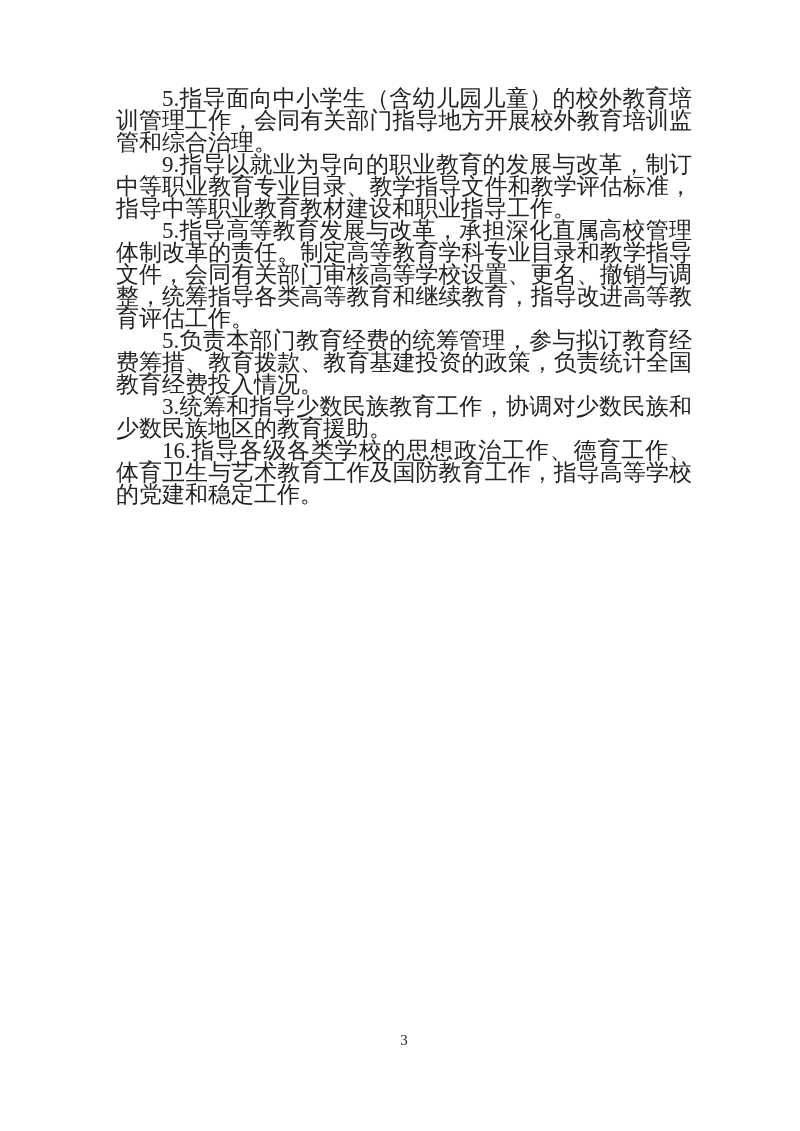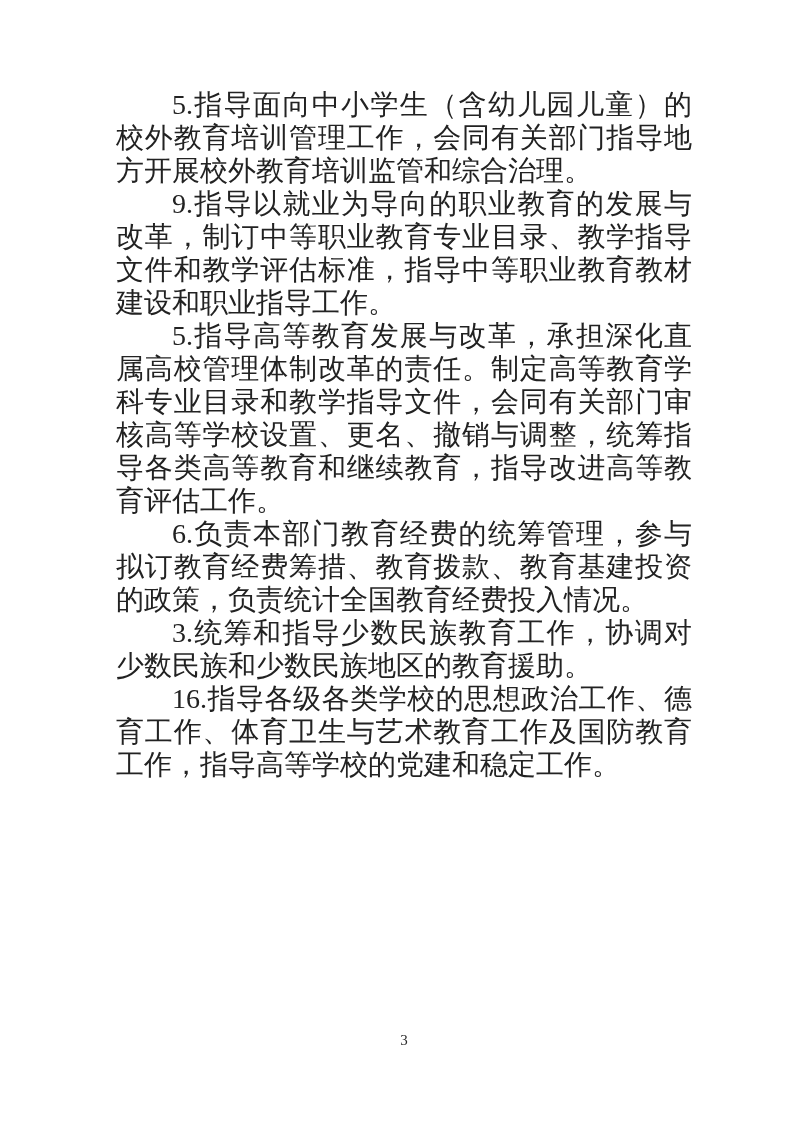--- a/index.html
+++ b/index.html
@@ -14,22 +14,22 @@
     background: #ffffff;
     overflow: hidden;
     font-family: "Liberation Serif", "DejaVu Serif", serif;
     color: #222222;
   }
   .body-text {
     position: absolute;
     left: 116px;
     top: 88px;
     width: 576px;
-    font-size: 28px;
-    line-height: 33px;
+    font-size: 23px;
+    line-height: 22px;
     text-align: justify;
     text-justify: inter-character;
   }
   .body-text p {
     margin: 0;
     padding: 0;
     text-indent: 2em;
   }
   .page-number {
     position: absolute;
@@ -43,18 +43,18 @@
   }
 </style>
 </head>
 <body>
 
 <div class="page">
   <div class="body-text">
     <p>5.指导面向中小学生（含幼儿园儿童）的校外教育培训管理工作，会同有关部门指导地方开展校外教育培训监管和综合治理。</p>
     <p>9.指导以就业为导向的职业教育的发展与改革，制订中等职业教育专业目录、教学指导文件和教学评估标准，指导中等职业教育教材建设和职业指导工作。</p>
     <p>5.指导高等教育发展与改革，承担深化直属高校管理体制改革的责任。制定高等教育学科专业目录和教学指导文件，会同有关部门审核高等学校设置、更名、撤销与调整，统筹指导各类高等教育和继续教育，指导改进高等教育评估工作。</p>
-    <p>6.负责本部门教育经费的统筹管理，参与拟订教育经费筹措、教育拨款、教育基建投资的政策，负责统计全国教育经费投入情况。</p>
+    <p>5.负责本部门教育经费的统筹管理，参与拟订教育经费筹措、教育拨款、教育基建投资的政策，负责统计全国教育经费投入情况。</p>
     <p>3.统筹和指导少数民族教育工作，协调对少数民族和少数民族地区的教育援助。</p>
     <p>16.指导各级各类学校的思想政治工作、德育工作、体育卫生与艺术教育工作及国防教育工作，指导高等学校的党建和稳定工作。</p>
   </div>
   <div class="page-number">3</div>
 </div>
 
 </body></html>

